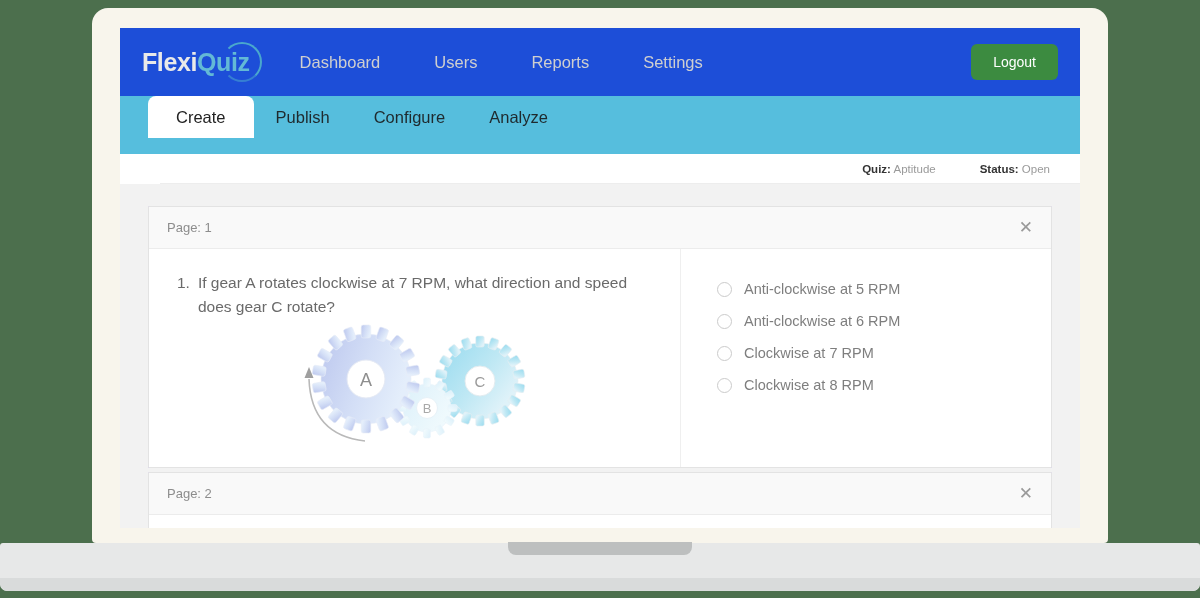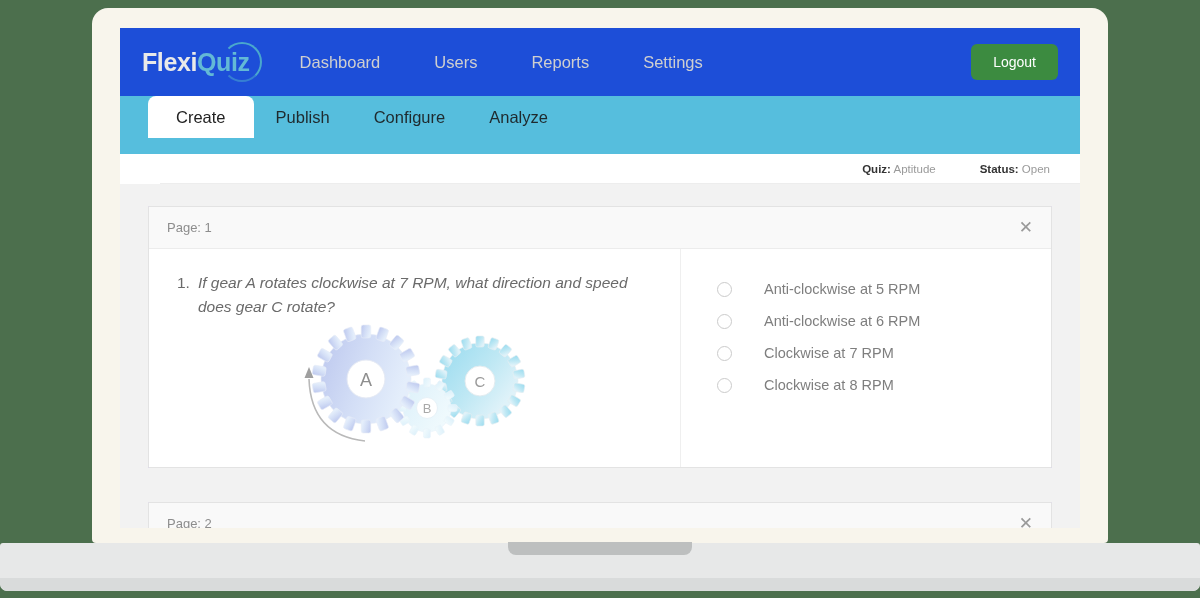--- a/index.html
+++ b/index.html
@@ -169,21 +169,21 @@
   .workspace {
     background: #f2f2f2;
     padding: 22px 28px 0 28px;
     height: 350px;
   }
 
   .page-card {
     background: #8b5cf6;
     border: 1px solid #e3e3e3;
     border-radius: 1px;
-    margin-bottom: 34px;
+    margin-bottom: 4px;
   }
   .page-card-header {
     height: 42px;
     background: #f9f9f9;
     border-bottom: 1px solid #ececec;
     display: flex;
     align-items: center;
     justify-content: space-between;
     padding: 0 18px;
   }
@@ -208,36 +208,36 @@
     position: relative;
   }
   .question-text {
     font-size: 15.5px;
     color: #6a6a6a;
     line-height: 1.55;
     display: flex;
     gap: 8px;
   }
   .q-num { color: #6a6a6a; }
-  .q-body { flex: 1; font-style: italic; }
+  .q-body { flex: 1; }
 
   .gear-wrap {
     margin-top: 4px;
     display: flex;
     justify-content: center;
   }
 
   .question-right {
     flex: 1;
     padding: 24px 20px 10px 36px;
   }
   .opt {
     display: flex;
     align-items: center;
-    gap: 32px;
+    gap: 12px;
     height: 32px;
     cursor: pointer;
   }
   .radio {
     width: 15px;
     height: 15px;
     border-radius: 50%;
     border: 1.6px solid #cbcbcb;
     flex: 0 0 auto;
   }

